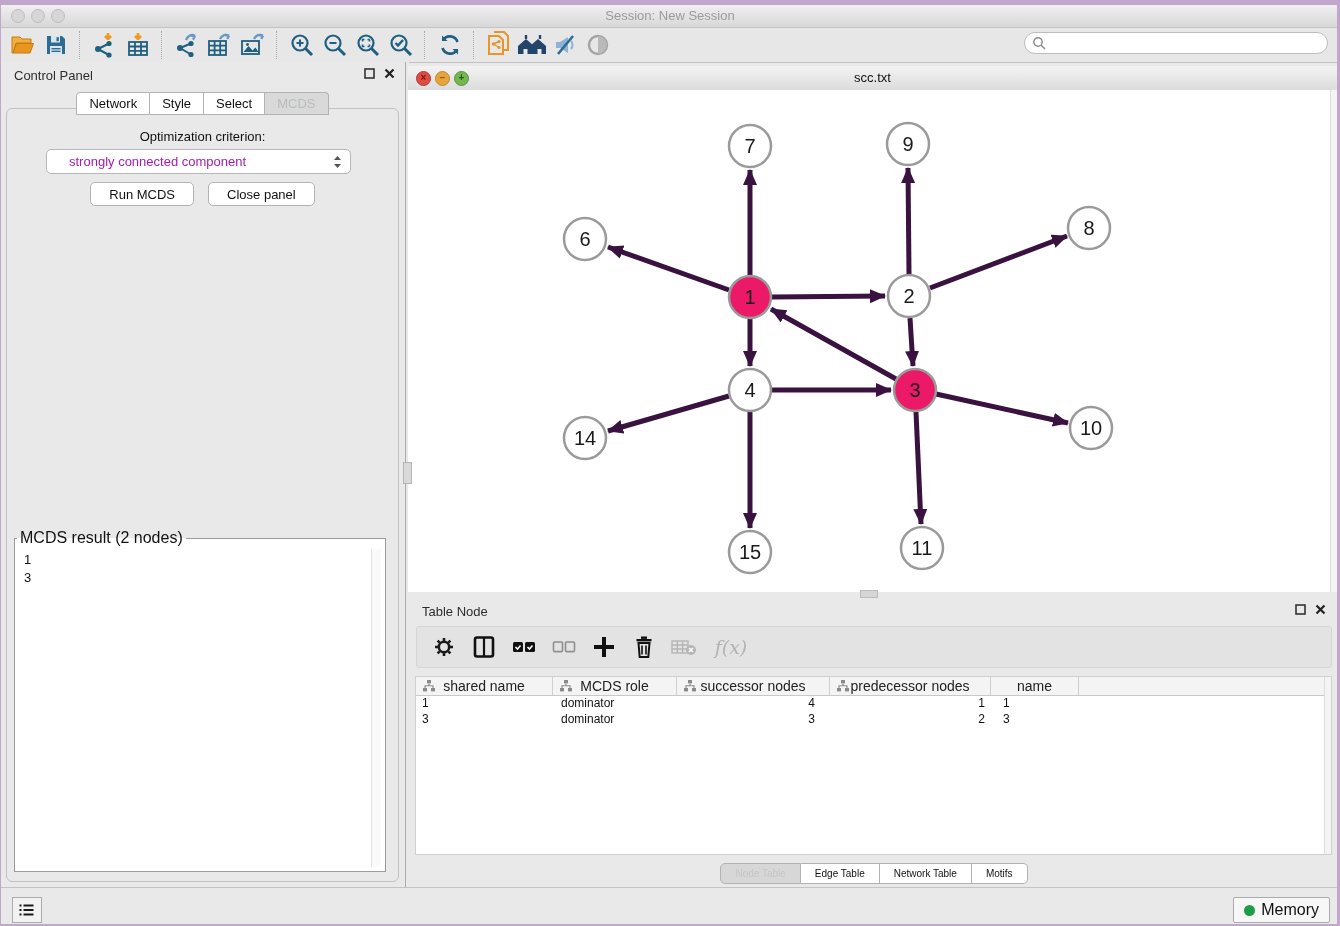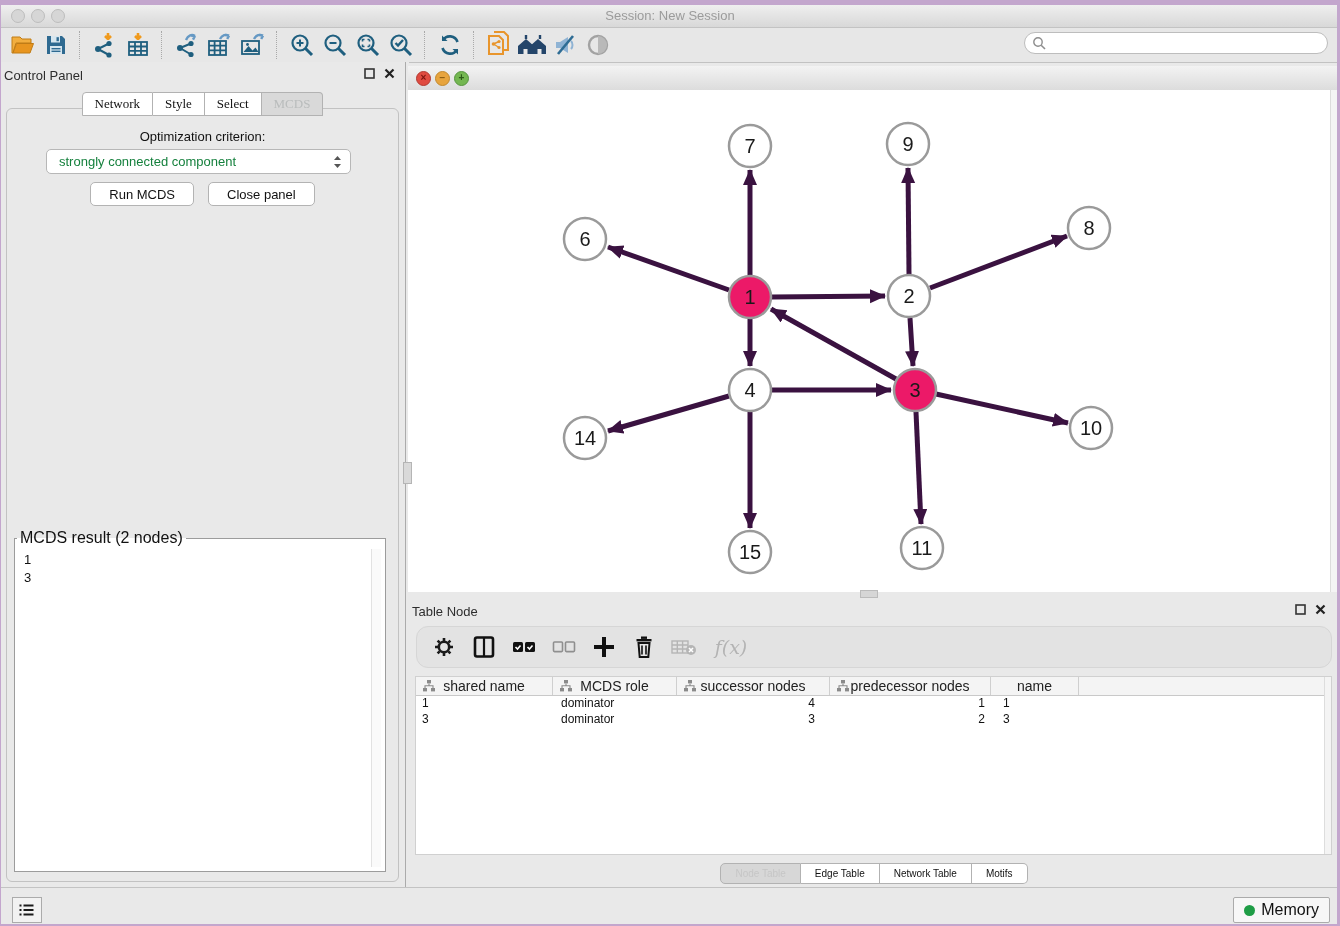--- a/index.html
+++ b/index.html
@@ -21,33 +21,33 @@
     border-bottom:1px solid #c2c2c2;display:flex;align-items:center;padding-left:6px;}
   .tbi{width:33px;height:30px;display:flex;align-items:center;justify-content:center;flex:0 0 auto;}
   .tbsep{width:1px;height:28px;border-left:1px dotted #a9a9a9;margin:0 7px;flex:0 0 auto;}
   #search-wrap{position:absolute;right:12px;top:4px;}
   #search-input{width:268px;height:20px;border:1px solid #bdbdbd;border-radius:12px;background:#fff;
     padding:0 8px 0 26px;font-size:13px;outline:none;}
   #search-icon{position:absolute;left:8px;top:4px;}
   
   #control-panel{position:absolute;left:0;top:62px;width:405px;bottom:38px;background:#e9e9e9;}
   .panel-head{height:26px;position:relative;display:flex;align-items:center;}
-  .panel-title{font-size:13px;color:#2d2d2d;padding-left:4px;}
+  .panel-title{font-size:13px;color:#2d2d2d;padding-left:14px;}
   .ph-icons{position:absolute;right:10px;top:6px;display:flex;gap:9px;align-items:center;}
-  .tabs-row{display:flex;justify-content:center;margin-top:4px;position:relative;z-index:2;font-family:Liberation Serif, serif;}
+  .tabs-row{display:flex;justify-content:center;margin-top:4px;position:relative;z-index:2;}
   .tab{font-size:13px;padding:3px 12px;background:#fff;border:1px solid #b2b2b2;border-left:none;color:#111;}
   .tab:first-child{border-left:1px solid #b2b2b2;border-radius:4px 0 0 0;}
   .tab:last-child{border-radius:0 4px 0 0;}
   .tab.selected{background:#d9d9d9;color:#b9bcbc;}
   #cp-content{position:absolute;left:6px;right:6px;top:46px;bottom:6px;background:#e9e9e9;
     border:1px solid #c2c2c2;border-radius:6px;}
   #opt-label{text-align:center;font-size:13px;margin-top:20px;color:#111;}
   #criterion-select{position:absolute;left:39px;right:47px;top:40px;height:23px;background:#fff;
     border:1px solid #b7b7b7;border-radius:5px;font-size:13px;display:flex;align-items:center;
-    padding-left:12px;color:#15803d;}
+    padding-left:22px;color:#a21caf;}
   .sel-arrows{position:absolute;right:7px;top:4px;}
   #cp-buttons{position:absolute;top:73px;left:0;right:0;display:flex;justify-content:center;gap:14px;}
   .btn{background:#fff;border:1px solid #b3b3b3;border-radius:5px;font-size:13px;height:22px;
     display:flex;align-items:center;padding:0 18px;color:#111;}
   #mcds-fieldset{position:absolute;left:7px;right:12px;top:420px;bottom:9px;border:1px solid #9c9c9c;
     margin:0;padding:2px;background:#fff;}
   #mcds-legend{font-size:16px;color:#111;padding:0 3px;}
   #mcds-text{position:relative;width:100%;height:100%;background:#fff;font-size:13px;line-height:18px;
     padding:2px 0 0 7px;box-sizing:border-box;white-space:pre-line;color:#111;}
   #mcds-scroll{position:absolute;right:4px;top:2px;bottom:4px;width:9px;background:#fafafa;border-left:1px solid #e2e2e2;}
@@ -62,21 +62,21 @@
     background:linear-gradient(#f3f3f3,#dcdcdc);border-bottom:1px solid #ababab;}
   .tl2{width:13px;height:13px;border-radius:50%;position:absolute;top:5px;font-size:10px;line-height:12px;
     text-align:center;font-weight:bold;}
   #net-title{position:absolute;left:0;right:0;top:4px;text-align:center;font-size:13px;color:#111;}
   #net-canvas{position:absolute;top:28px;left:0;right:3px;bottom:6px;background:#fff;}
   #net-scrollbar{position:absolute;right:3px;top:28px;bottom:6px;width:6px;background:#f4f4f4;border-left:1px solid #dcdcdc;}
   #h-grip{position:absolute;left:452px;bottom:0px;width:16px;height:6px;background:#d6d6d6;border:1px solid #bbb;}
   
   #table-panel{position:absolute;left:408px;top:598px;right:0;bottom:38px;background:#e9e9e9;}
   #tp-toolbar{position:absolute;left:8px;right:8px;top:28px;height:40px;background:#e3e3e3;
-    border:1px solid #d6d6d6;border-radius:12px;display:flex;align-items:center;gap:14px;padding-left:14px;}
+    border:1px solid #d6d6d6;border-radius:3px;display:flex;align-items:center;gap:14px;padding-left:14px;}
   .tpi{width:26px;height:26px;display:flex;align-items:center;justify-content:center;}
   #fx-label{font-family:"DejaVu Serif",serif;font-style:italic;font-size:19px;color:#b3b3b3;}
   #ttable{position:absolute;left:7px;top:78px;right:8px;bottom:33px;background:#fff;border:1px solid #d0d0d0;}
   .thead{display:flex;height:18px;border-bottom:1px solid #c9c9c9;background:#f4f4f4;}
   .th{position:relative;display:flex;align-items:center;justify-content:center;font-size:14px;color:#222;
     border-right:1px solid #cfcfcf;box-sizing:border-box;background:#f4f4f4;}
   .th .col-icon{position:absolute;left:7px;top:3px;}
   .trow{display:flex;height:16px;font-size:12px;color:#111;}
   .td{box-sizing:border-box;overflow:hidden;white-space:nowrap;}
   #ttable-scroll{position:absolute;right:0;top:0;bottom:0;width:6px;background:#f4f4f4;border-left:1px solid #ddd;}
@@ -301,20 +301,21 @@
 </div>
 
 <div id="v-split"></div>
 <div id="v-grip"></div>
 
 <div id="net-window">
   <div id="net-titlebar">
     <span class="tl2" style="left:8px;background:#e04b41;border:1px solid #b23a31;color:#7c1410;">×</span>
     <span class="tl2" style="left:27px;background:#e7a43d;border:1px solid #c2882c;color:#8a5c12;">−</span>
     <span class="tl2" style="left:46px;background:#74b751;border:1px solid #579540;color:#2c5c18;">+</span>
+    <span id="net-title">scc.txt</span>
   </div>
   <div id="net-canvas">
     <svg id="graph-svg" width="925" height="502">
       <defs>
         <marker id="arrow" markerUnits="userSpaceOnUse" markerWidth="18" markerHeight="16" refX="15" refY="7" orient="auto">
           <path d="M0 0L16 7L0 14z" fill="#3a1240"></path>
         </marker>
       </defs>
       <g id="edge-layer">
           <line x1="342" y1="185" x2="342" y2="80" stroke="#3a1240" stroke-width="5" marker-end="url(#arrow)"></line>

